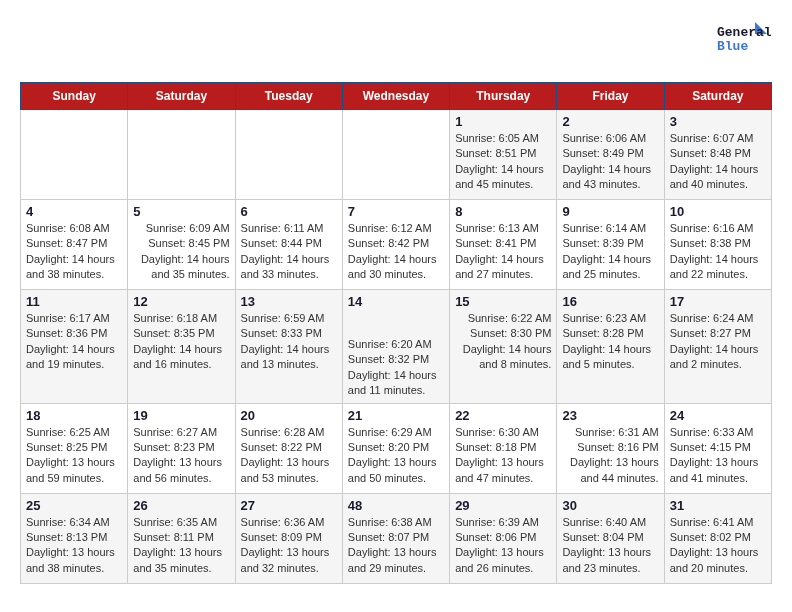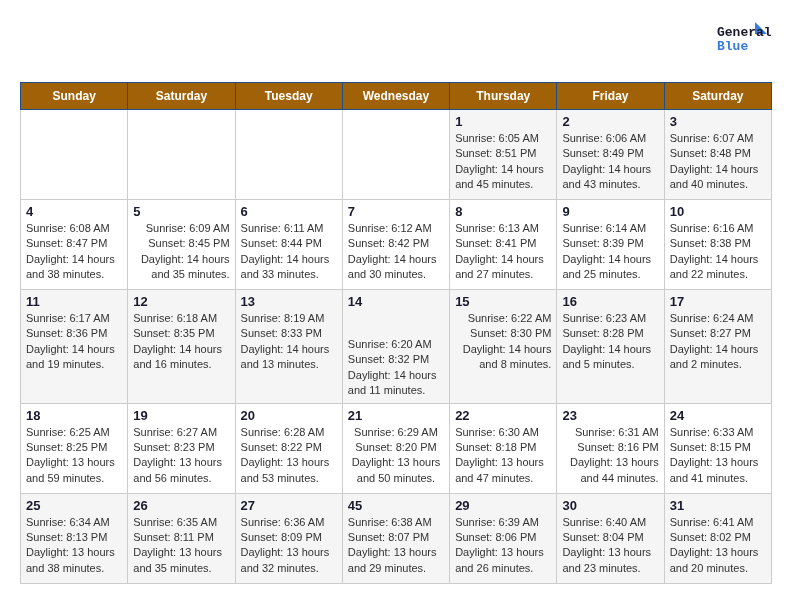--- a/index.html
+++ b/index.html
@@ -34,21 +34,21 @@
     .calendar-subtitle {
       font-size: 16px;
       color: #555;
     }
     table {
       width: 100%;
       border-collapse: collapse;
       table-layout: fixed;
     }
     thead tr th {
-      background-color: #a16207;
+      background-color: #b91c1c;
       color: #fff;
       font-size: 12px;
       font-weight: bold;
       padding: 6px 4px;
       text-align: center;
       border: 1px solid #1a4f8a;
     }
     tbody tr td {
       border: 1px solid #ccc;
       vertical-align: top;
@@ -195,21 +195,21 @@
         </td>
         <td>
           <span class="day-number">12</span>
           <div class="day-info" style="white-space: pre-line;">Sunrise: 6:18 AM
 Sunset: 8:35 PM
 Daylight: 14 hours
 and 16 minutes.</div>
         </td>
         <td>
           <span class="day-number">13</span>
-          <div class="day-info" style="white-space: pre-line;">Sunrise: 8:19 AM
+          <div class="day-info" style="white-space: pre-line;">Sunrise: 6:59 AM
 Sunset: 8:33 PM
 Daylight: 14 hours
 and 13 minutes.</div>
         </td>
         <td>
           <span class="day-number">14</span>
           <div class="day-info" style="white-space: pre-line; margin-top: 28px;">Sunrise: 6:20 AM
 Sunset: 8:32 PM
 Daylight: 14 hours
 and 11 minutes.</div>
@@ -253,21 +253,21 @@
         </td>
         <td>
           <span class="day-number">20</span>
           <div class="day-info" style="white-space: pre-line;">Sunrise: 6:28 AM
 Sunset: 8:22 PM
 Daylight: 13 hours
 and 53 minutes.</div>
         </td>
         <td>
           <span class="day-number">21</span>
-          <div class="day-info" style="white-space: pre-line; text-align: center;">Sunrise: 6:29 AM
+          <div class="day-info" style="white-space: pre-line;">Sunrise: 6:29 AM
 Sunset: 8:20 PM
 Daylight: 13 hours
 and 50 minutes.</div>
         </td>
         <td>
           <span class="day-number">22</span>
           <div class="day-info" style="white-space: pre-line;">Sunrise: 6:30 AM
 Sunset: 8:18 PM
 Daylight: 13 hours
 and 47 minutes.</div>
@@ -275,21 +275,21 @@
         <td>
           <span class="day-number">23</span>
           <div class="day-info" style="white-space: pre-line; text-align: right;">Sunrise: 6:31 AM
 Sunset: 8:16 PM
 Daylight: 13 hours
 and 44 minutes.</div>
         </td>
         <td>
           <span class="day-number">24</span>
           <div class="day-info" style="white-space: pre-line;">Sunrise: 6:33 AM
-Sunset: 8:15 PM
+Sunset: 4:15 PM
 Daylight: 13 hours
 and 41 minutes.</div>
         </td>
       </tr>
       <tr>
         <td>
           <span class="day-number">25</span>
           <div class="day-info" style="white-space: pre-line;">Sunrise: 6:34 AM
 Sunset: 8:13 PM
 Daylight: 13 hours
@@ -303,21 +303,21 @@
 and 35 minutes.</div>
         </td>
         <td>
           <span class="day-number">27</span>
           <div class="day-info" style="white-space: pre-line;">Sunrise: 6:36 AM
 Sunset: 8:09 PM
 Daylight: 13 hours
 and 32 minutes.</div>
         </td>
         <td>
-          <span class="day-number">45</span>
+          <span class="day-number">48</span>
           <div class="day-info" style="white-space: pre-line;">Sunrise: 6:38 AM
 Sunset: 8:07 PM
 Daylight: 13 hours
 and 29 minutes.</div>
         </td>
         <td>
           <span class="day-number">29</span>
           <div class="day-info" style="white-space: pre-line;">Sunrise: 6:39 AM
 Sunset: 8:06 PM
 Daylight: 13 hours

